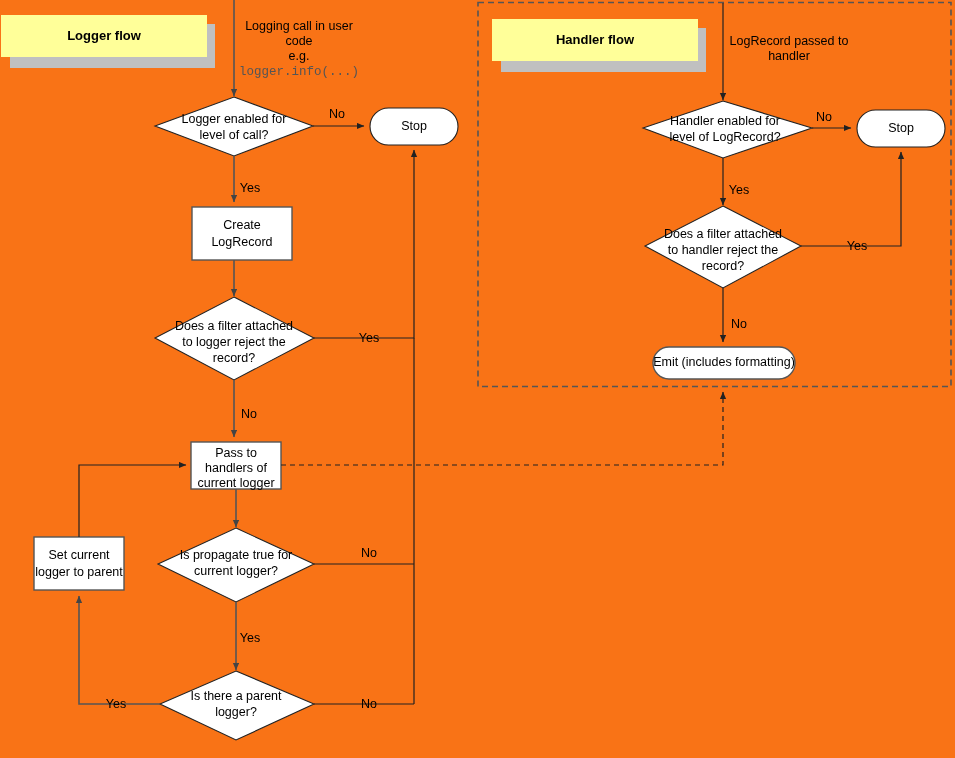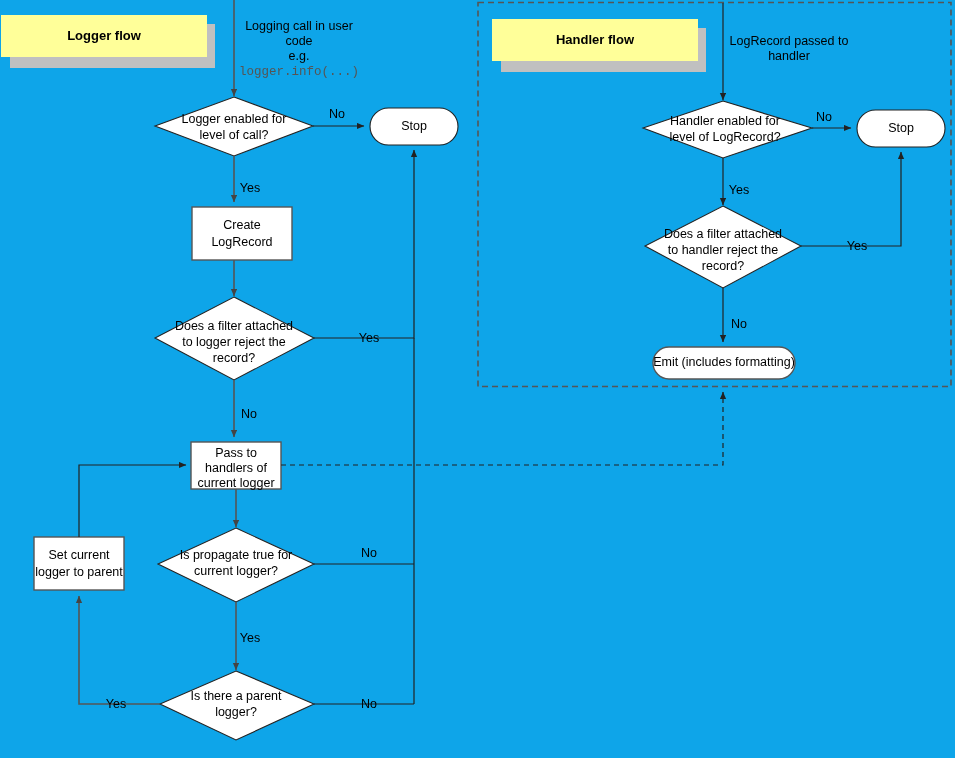--- a/index.html
+++ b/index.html
@@ -8,21 +8,21 @@
     padding: 0;
     background: #ffffff;
   }
   body {
     font-family: "Liberation Sans", sans-serif;
   }
   #canvas {
     position: relative;
     width: 955px;
     height: 758px;
-    background: #0ea5e9;
+    background: #f97316;
     overflow: hidden;
   }
   svg.flow {
     position: absolute;
     left: 0;
     top: 0;
     width: 955px;
     height: 758px;
   }
   .node-text {

